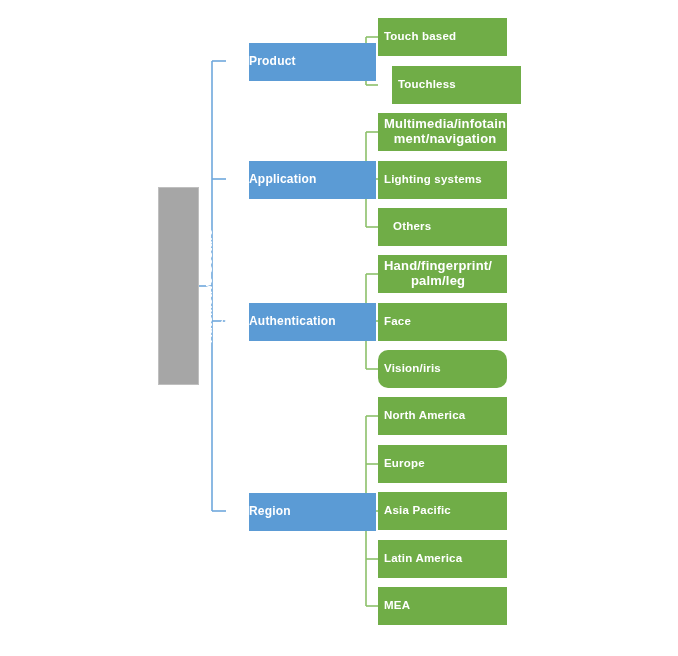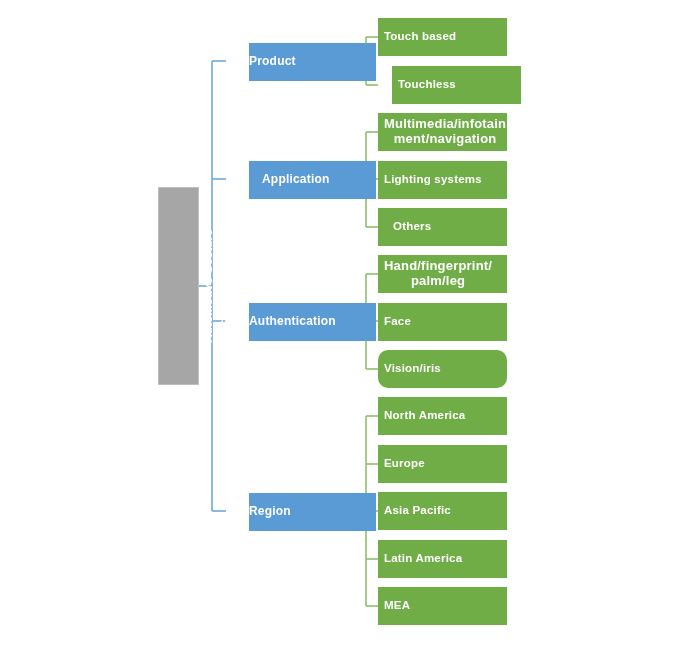--- a/index.html
+++ b/index.html
@@ -128,21 +128,21 @@
   <div class="node cat-node" style="top:43px;">
     <span>Product</span>
   </div>
   <div class="node leaf-node" style="top:18px;">
     <span>Touch based</span>
   </div>
   <div class="node leaf-node" style="top:66px;margin-left:14px;">
     <span>Touchless</span>
   </div>
 
-  <div class="node cat-node" style="top:161px;padding-left:13px;">
+  <div class="node cat-node" style="top:161px;">
     <span>Application</span>
   </div>
   <div class="node leaf-node two-line" style="top:113px;">
     <span>
       <span>Multimedia/infotain</span><br>
       <span>ment/navigation</span>
     </span>
   </div>
   <div class="node leaf-node" style="top:161px;">
     <span>Lighting systems</span>

